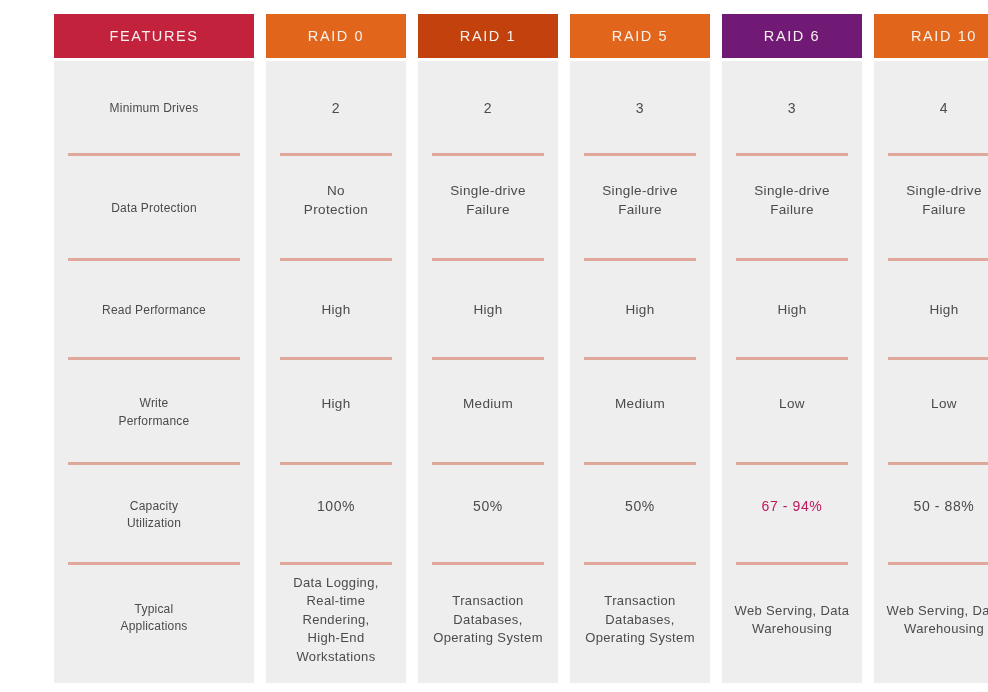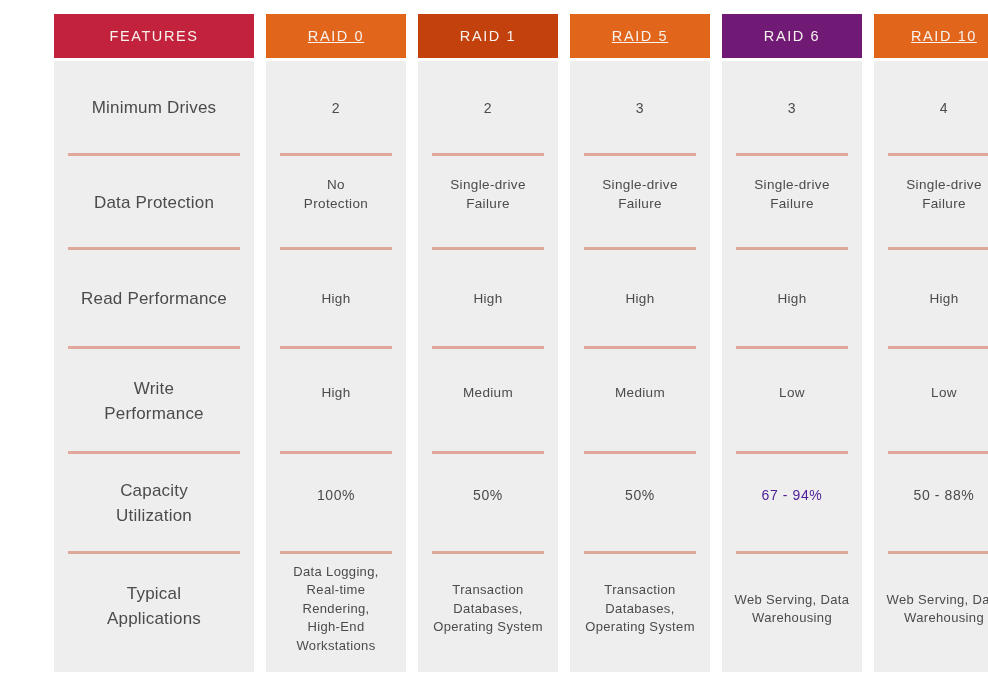--- a/index.html
+++ b/index.html
@@ -43,21 +43,21 @@
     align-items: center;
     justify-content: center;
     color: #f7f2ee;
     font-size: 14.5px;
     letter-spacing: 1.6px;
     font-weight: 400;
     margin-bottom: 3px;
     white-space: nowrap;
   }
   .hdr-crimson { background: #c2223c; }
-  .hdr-orange  { background: #e1661c; text-decoration: underline; }
+  .hdr-orange  { background: #e1661c; }
 
   .col-body {
     background: #eeeeee;
     display: flex;
     flex-direction: column;
   }
 
   .cell {
     position: relative;
     box-sizing: border-box;
@@ -80,42 +80,42 @@
     position: absolute;
     left: 14px;
     right: 14px;
     bottom: 0;
     height: 3px;
     background: #e0a79b;
   }
 
   
   .col-features .cell-text {
-    font-size: 17px;
+    font-size: 12px;
     letter-spacing: 0.2px;
     line-height: 1.45;
   }
 
   
   .col-raid .cell-text {
     font-size: 13.5px;
     letter-spacing: 0.35px;
   }
   .col-raid .cell-text.compact {
     font-size: 13px;
     line-height: 1.42;
   }
   .col-raid .cell-text.num {
     font-size: 14px;
     letter-spacing: 0.6px;
   }
 
   
   .r0 { height: 95px; }
-  .r1 { height: 94px; }
+  .r1 { height: 105px; }
   .r2 { height: 99px; }
   .r3 { height: 105px; }
   .r4 { height: 100px; }
   .r5 { height: 118px; }
 
   
   .col-raid .r1 .cell-text,
   .col-raid .r3 .cell-text,
   .col-raid .r4 .cell-text { transform: translateY(-8px); }
   .col-raid .r5 .cell-text { transform: translateY(-4px); }
@@ -245,21 +245,21 @@
       <div class="cell r1 with-divider" style="color: rgb(75, 75, 75);">
         <span class="cell-text">Single-drive
 Failure</span>
       </div>
       <div class="cell r2 with-divider" style="color: rgb(75, 75, 75);">
         <span class="cell-text">High</span>
       </div>
       <div class="cell r3 with-divider" style="color: rgb(75, 75, 75);">
         <span class="cell-text">Low</span>
       </div>
-      <div class="cell r4 with-divider" style="color: #4c1d95;">
+      <div class="cell r4 with-divider" style="color: #be185d;">
         <span class="cell-text num">67 - 94%</span>
       </div>
       <div class="cell r5" style="color: rgb(75, 75, 75);">
         <span class="cell-text compact">Web Serving, Data
 Warehousing</span>
       </div>
     </div>
   </div>
 
   <div class="column col-raid">

